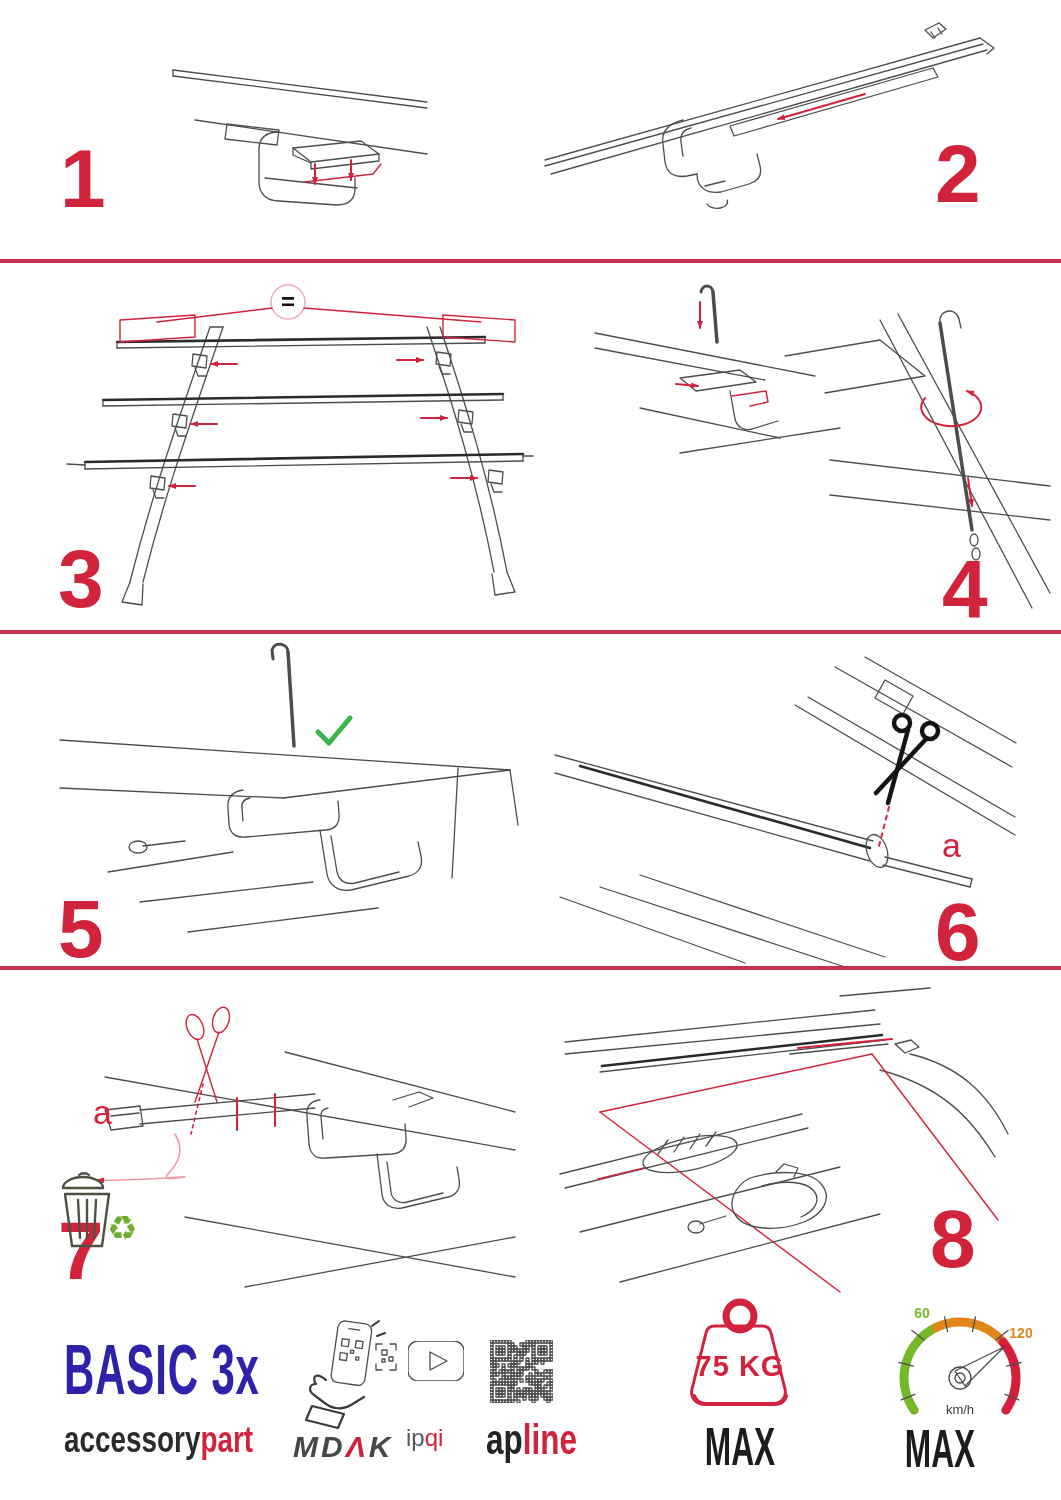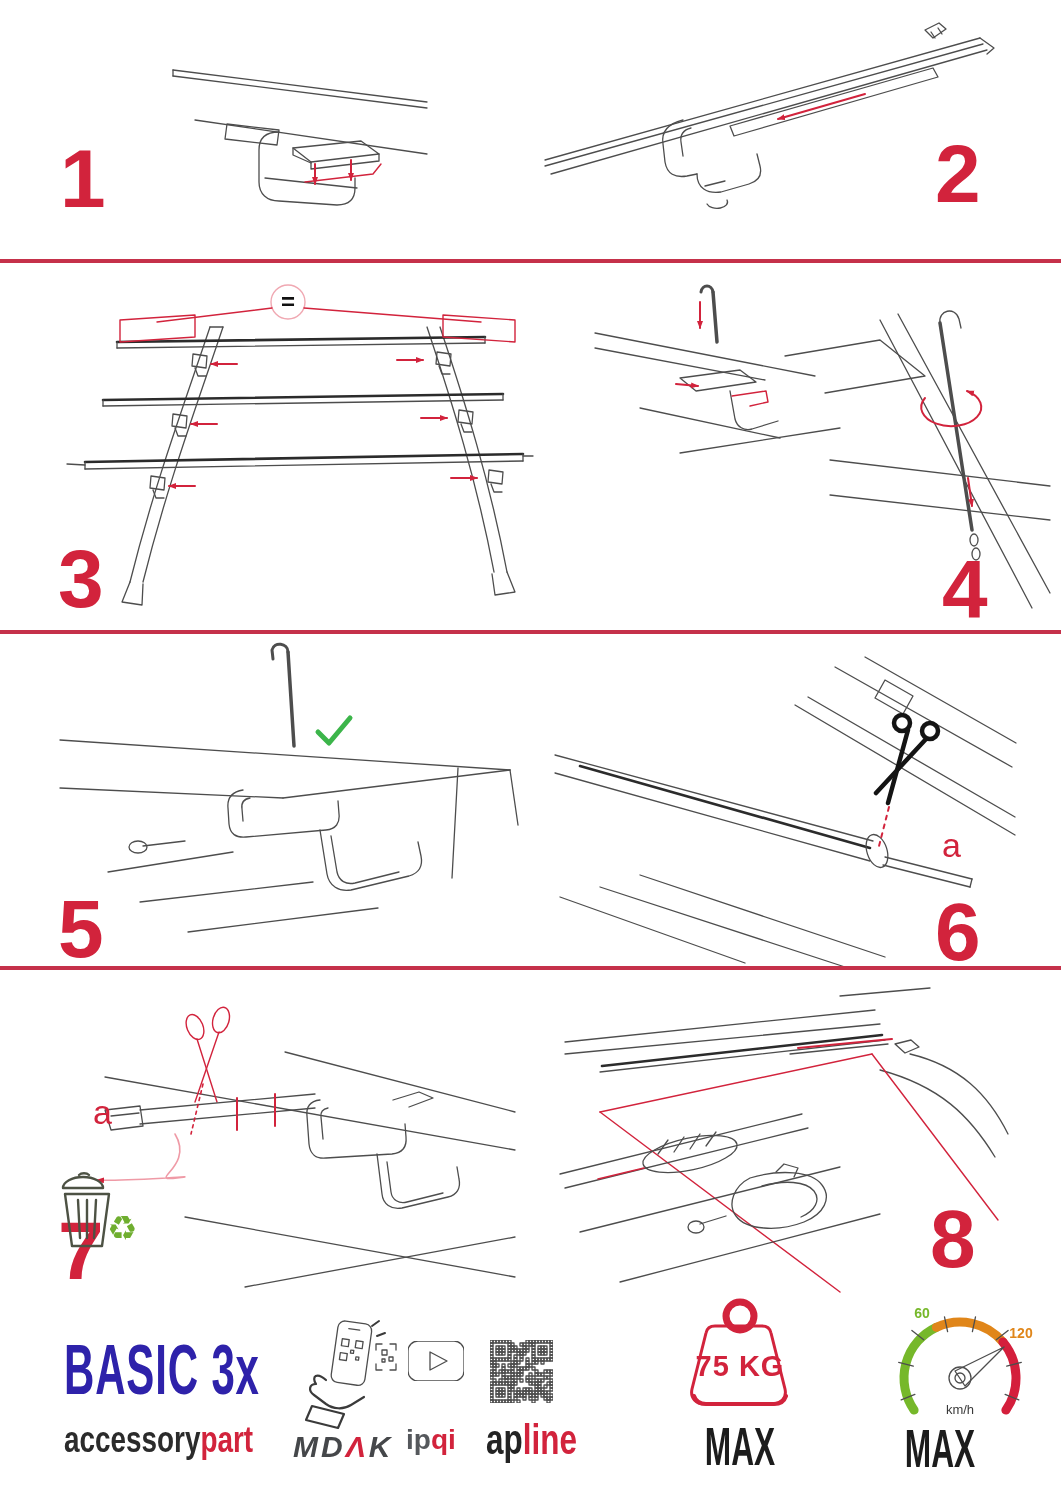--- a/index.html
+++ b/index.html
@@ -16,21 +16,21 @@
   .dark{stroke:#2b2b2b!important;stroke-width:2.6!important;}
   .blk{stroke:#141414!important;stroke-width:4.5!important;}
   .grn{stroke:#3cb54a!important;stroke-width:5!important;}
   .bin{stroke:#4d5244!important;stroke-width:2.4!important;}
   .brandTitle{position:absolute;left:64px;top:1330px;font-size:50px;font-weight:700;color:#2e22aa;
       transform:scale(0.84,1.40);transform-origin:left top;letter-spacing:1px;white-space:nowrap;}
   .brandSub{position:absolute;left:64px;top:1418px;font-size:34px;font-weight:700;color:#2b2b2b;
       transform:scale(0.82,1.10);transform-origin:left top;white-space:nowrap;}
   .mdak{position:absolute;left:293px;top:1430px;font-size:30px;font-weight:700;color:#45474a;
       letter-spacing:3px;white-space:nowrap;font-style:italic;}
-  .ipqi{position:absolute;left:406px;top:1424px;font-size:28px;font-weight:700;color:#55585c;white-space:nowrap;}
+  .ipqi{position:absolute;left:406px;top:1424px;font-size:24px;font-weight:400;color:#55585c;white-space:nowrap;}
   .apline{position:absolute;left:486px;top:1416px;font-size:37px;font-weight:700;color:#232323;
       transform:scale(0.85,1.15);transform-origin:left top;white-space:nowrap;}
   .redtxt{color:#d2233c;}
   .maxlbl{position:absolute;font-size:44px;font-weight:700;color:#1c1c1c;
       transform:scale(0.72,1.22);transform-origin:center top;width:110px;text-align:center;}
   svg text{stroke:none;}
 </style>
 </head>
 <body>
 

